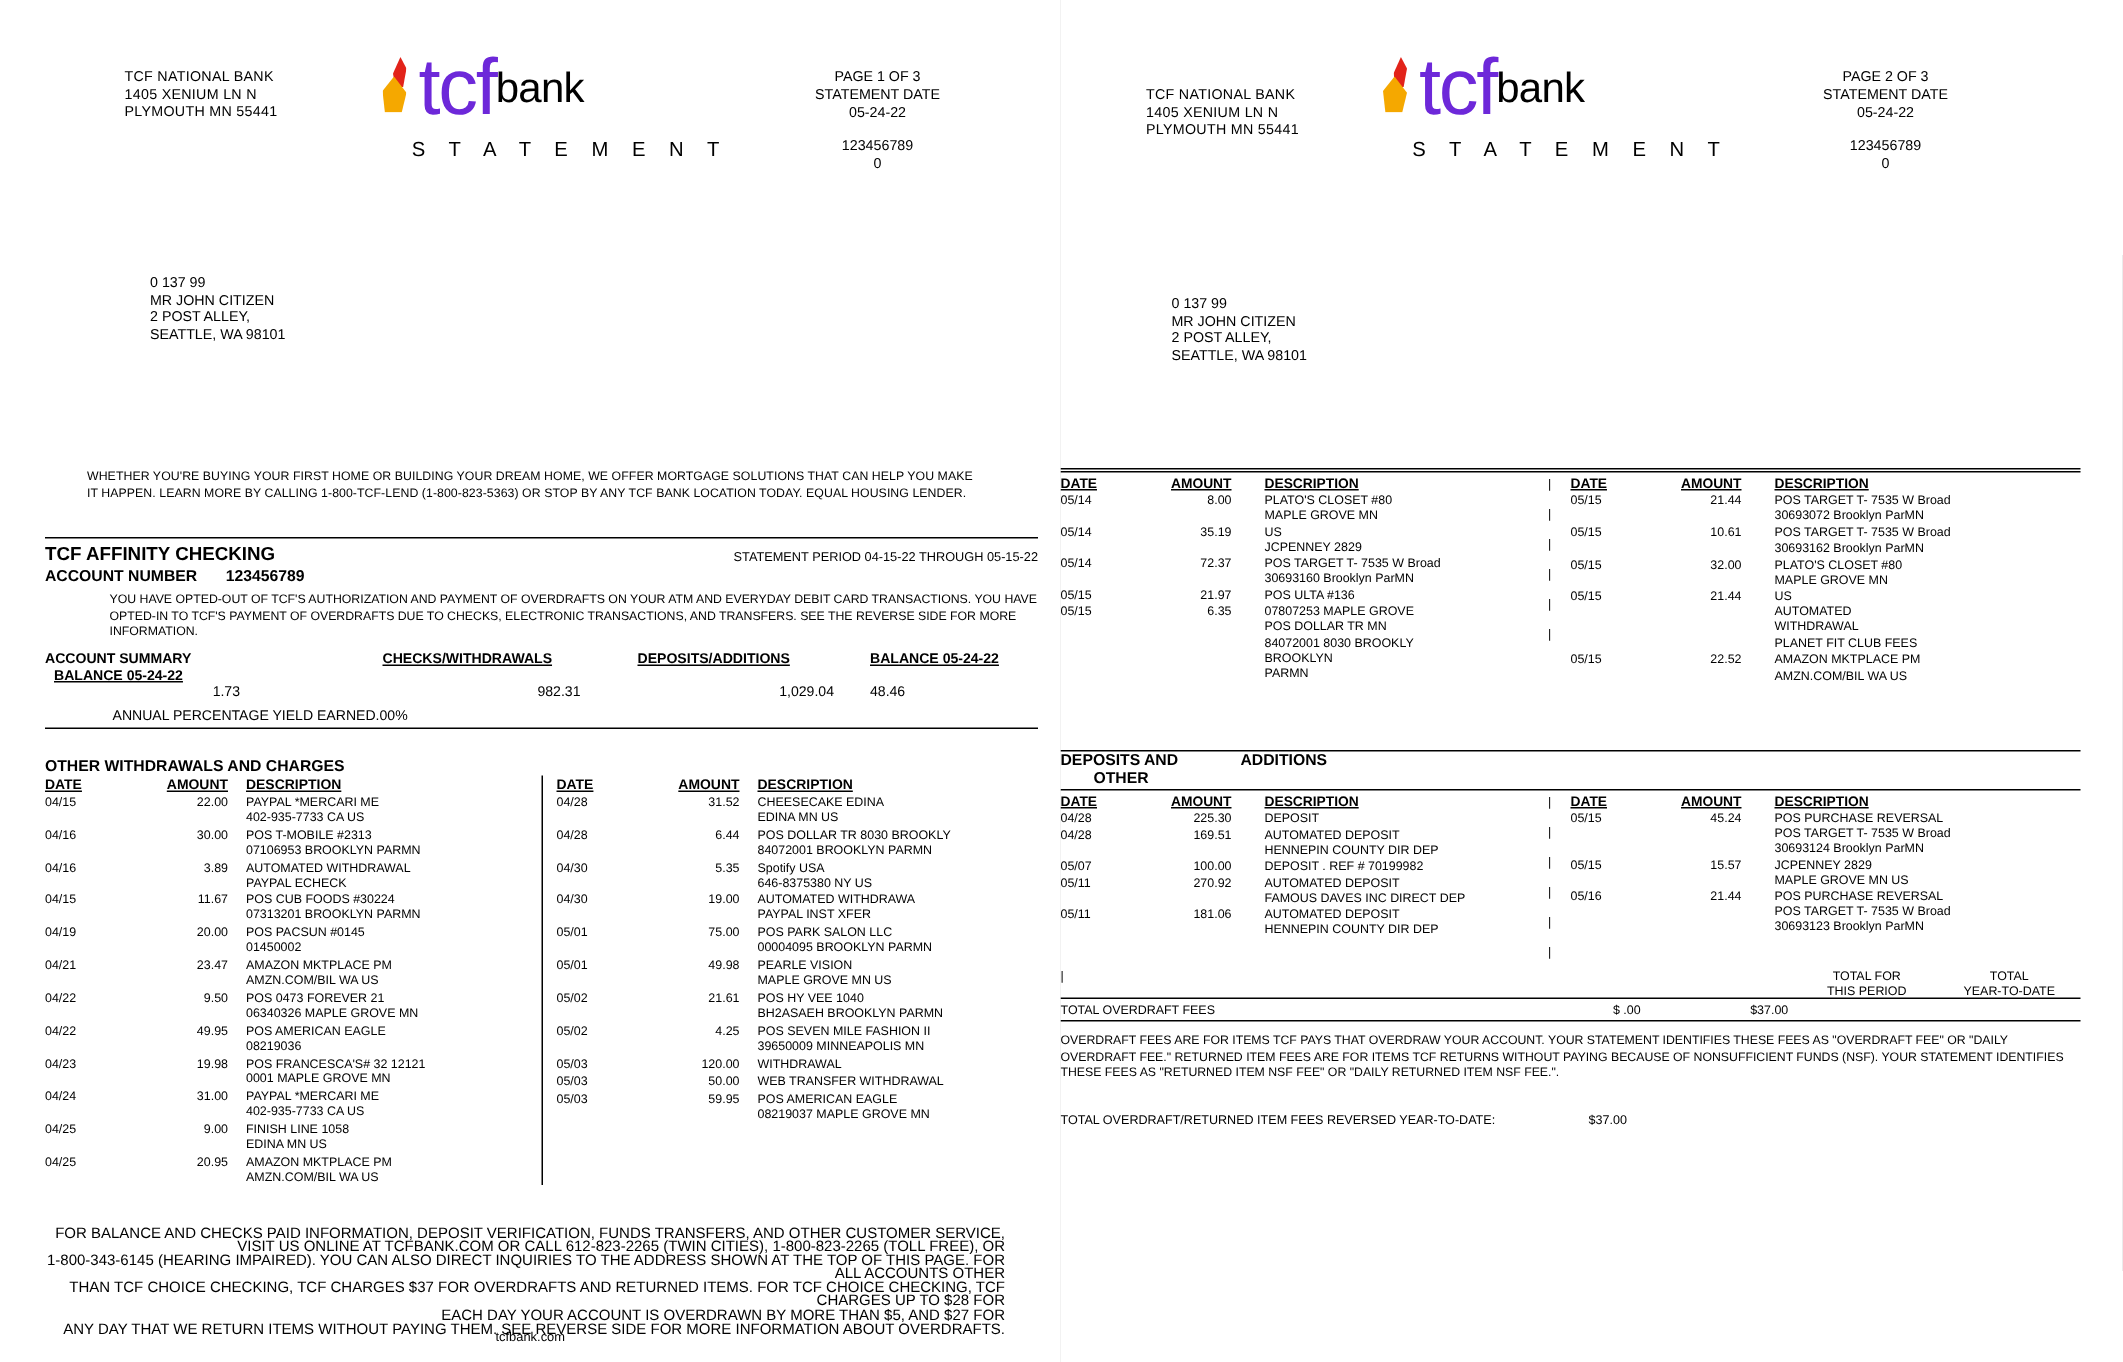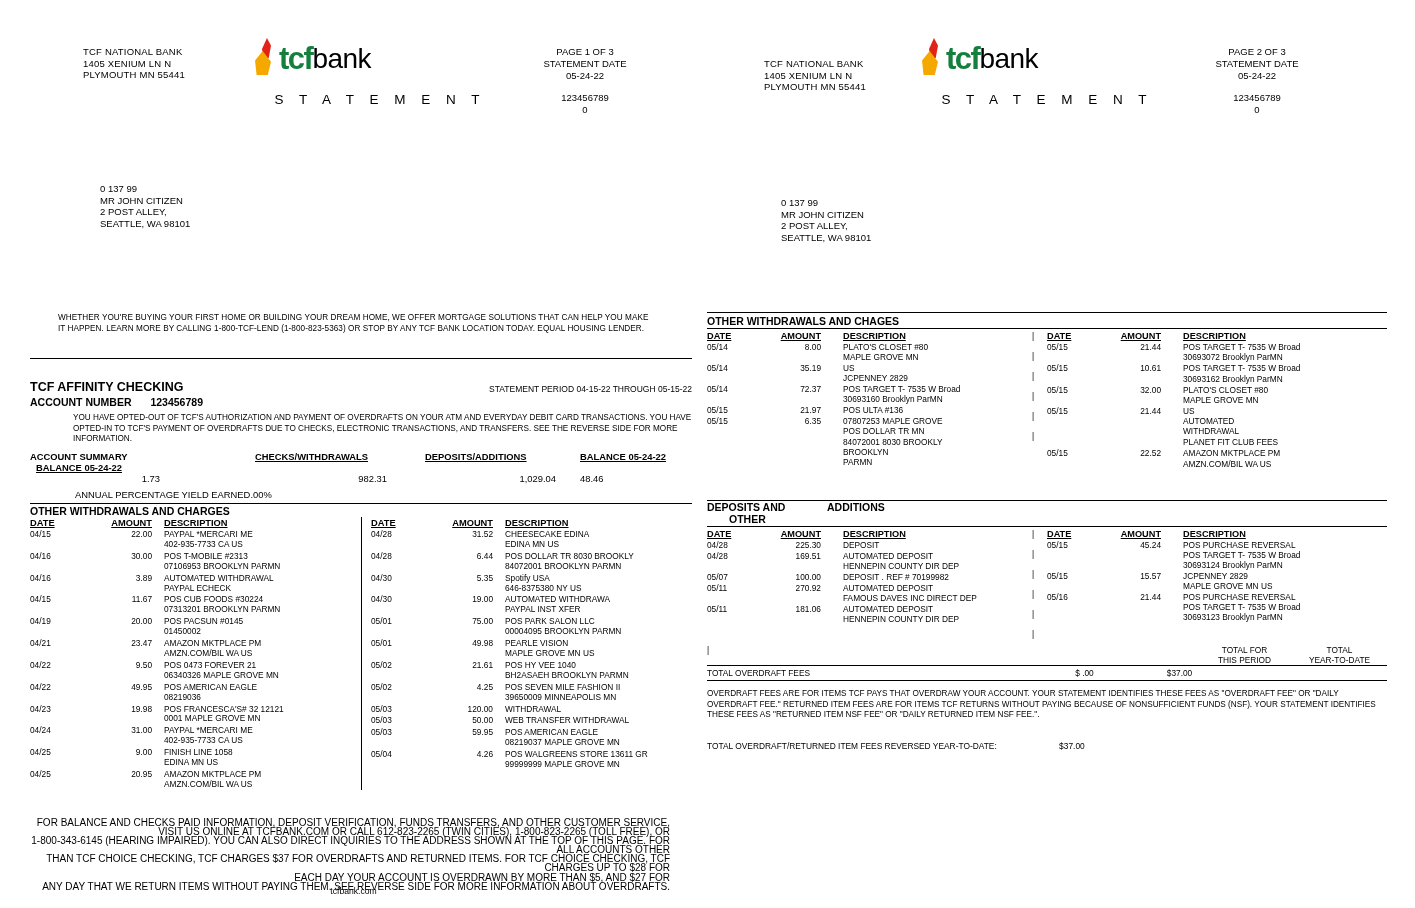--- a/index.html
+++ b/index.html
@@ -35,21 +35,21 @@
   .flame .f-red {
     position:absolute; left:7px; top:0; width:9px; height:20px;
     background:#e2231a;
     clip-path: polygon(55% 0%, 100% 38%, 75% 100%, 18% 100%, 0% 55%);
   }
   .flame .f-yellow {
     position:absolute; left:0px; top:13px; width:16px; height:24px;
     background:#f5a800;
     clip-path: polygon(48% 0%, 100% 45%, 80% 100%, 10% 100%, 0% 40%);
   }
-  .logo-tcf { font-size:31px; font-weight:bold; letter-spacing:-1.5px; line-height:38px; color:#15803d; }
+  .logo-tcf { font-size:53px; font-weight:normal; letter-spacing:-1.5px; line-height:38px; color:#6d28d9; }
   .logo-bank { font-size:28px; letter-spacing:-0.5px; line-height:38px; color:#000; font-weight:400; }
   .stmt-word { font-size:13.5px; letter-spacing:6px; font-weight:400; margin-top:14px; text-align:center; }
 
   .hdr-right { position:absolute; text-align:center; font-size:9.5px; line-height:12px; }
   .p1 .hdr-right { left:505px; top:46px; width:160px; }
   .p2 .hdr-right { left:1190px; top:46px; width:160px; }
 
   .cust-addr { position:absolute; font-size:9.5px; line-height:11.5px; }
   .p1 .cust-addr { left:100px; top:183px; }
   .p2 .cust-addr { left:812px; top:197px; }
@@ -166,21 +166,21 @@
       <div>0  137  99</div>
       <div>MR JOHN CITIZEN</div>
       <div>2 POST ALLEY,</div>
       <div>SEATTLE, WA 98101</div>
     </div>
 
     <div class="promo">WHETHER YOU'RE BUYING YOUR FIRST HOME OR BUILDING YOUR DREAM HOME, WE OFFER MORTGAGE SOLUTIONS THAT CAN HELP YOU MAKE IT HAPPEN. LEARN MORE BY CALLING 1-800-TCF-LEND (1-800-823-5363) OR STOP BY ANY TCF BANK LOCATION TODAY. EQUAL HOUSING LENDER.</div>
 
     <div class="acct">
       <div class="rule"></div>
-      <div class="acct-title-row" style="margin-top:21px;">
+      <div class="acct-title-row" style="margin-top:3px;">
         <div class="acct-title">TCF AFFINITY CHECKING</div>
         <div class="acct-period">STATEMENT PERIOD 04-15-22 THROUGH 05-15-22</div>
       </div>
       <div class="acct-num">
         <span>ACCOUNT NUMBER</span>
         <span class="val">123456789</span>
       </div>
       <div class="disc">YOU HAVE OPTED-OUT OF TCF'S AUTHORIZATION AND PAYMENT OF OVERDRAFTS ON YOUR ATM AND EVERYDAY DEBIT CARD TRANSACTIONS. YOU HAVE OPTED-IN TO TCF'S PAYMENT OF OVERDRAFTS DUE TO CHECKS, ELECTRONIC TRANSACTIONS, AND TRANSFERS. SEE THE REVERSE SIDE FOR MORE INFORMATION.</div>
 
       <div class="summary-head">
@@ -357,26 +357,20 @@
                 <div class="c-date">05/03</div>
                 <div class="c-amt">50.00</div>
                 <div class="c-desc">WEB TRANSFER WITHDRAWAL</div>
               </div>
               <div class="tx-row">
                 <div class="c-date">05/03</div>
                 <div class="c-amt">59.95</div>
                 <div class="c-desc">POS AMERICAN EAGLE
 08219037     MAPLE GROVE MN</div>
               </div>
-              <div class="tx-row">
-                <div class="c-date">05/04</div>
-                <div class="c-amt">4.26</div>
-                <div class="c-desc">POS WALGREENS STORE 13611 GR
-99999999    MAPLE GROVE MN</div>
-              </div>
             </div>
         </div>
       </div>
     </div>
 
     <div class="footer-note" style="white-space:pre-line;">FOR BALANCE AND CHECKS PAID INFORMATION, DEPOSIT VERIFICATION, FUNDS TRANSFERS, AND OTHER CUSTOMER SERVICE,
 VISIT US ONLINE AT TCFBANK.COM OR CALL 612-823-2265 (TWIN CITIES), 1-800-823-2265 (TOLL FREE), OR
 1-800-343-6145 (HEARING IMPAIRED). YOU CAN ALSO DIRECT INQUIRIES TO THE ADDRESS SHOWN AT THE TOP OF THIS PAGE. FOR ALL ACCOUNTS OTHER
 THAN TCF CHOICE CHECKING, TCF CHARGES $37 FOR OVERDRAFTS AND RETURNED ITEMS. FOR TCF CHOICE CHECKING, TCF CHARGES UP TO $28 FOR
 EACH DAY YOUR ACCOUNT IS OVERDRAWN BY MORE THAN $5, AND $27 FOR
@@ -417,21 +411,20 @@
     <div class="cust-addr" style="left:74px; top:197px;">
       <div>0  137  99</div>
       <div>MR JOHN CITIZEN</div>
       <div>2 POST ALLEY,</div>
       <div>SEATTLE, WA 98101</div>
     </div>
 
     <div class="p2sec" style="left:0px; top:312px; width:680px; padding-left:0;">
       <div style="padding-left:0px;">
         <div class="rule"></div>
-        <div class="sec-title">OTHER WITHDRAWALS AND CHAGES</div>
         <div class="rule-thin" style="margin-top:1px;"></div>
         <div class="g-cols" style="margin-top:2px;">
           <div class="g-col">
             <div class="g-hdr">
               <div class="c-date">DATE</div>
               <div class="c-amt">AMOUNT</div>
               <div class="c-desc">DESCRIPTION</div>
             </div>
             <div id="p2-w-left">
                 <div class="g-row">

